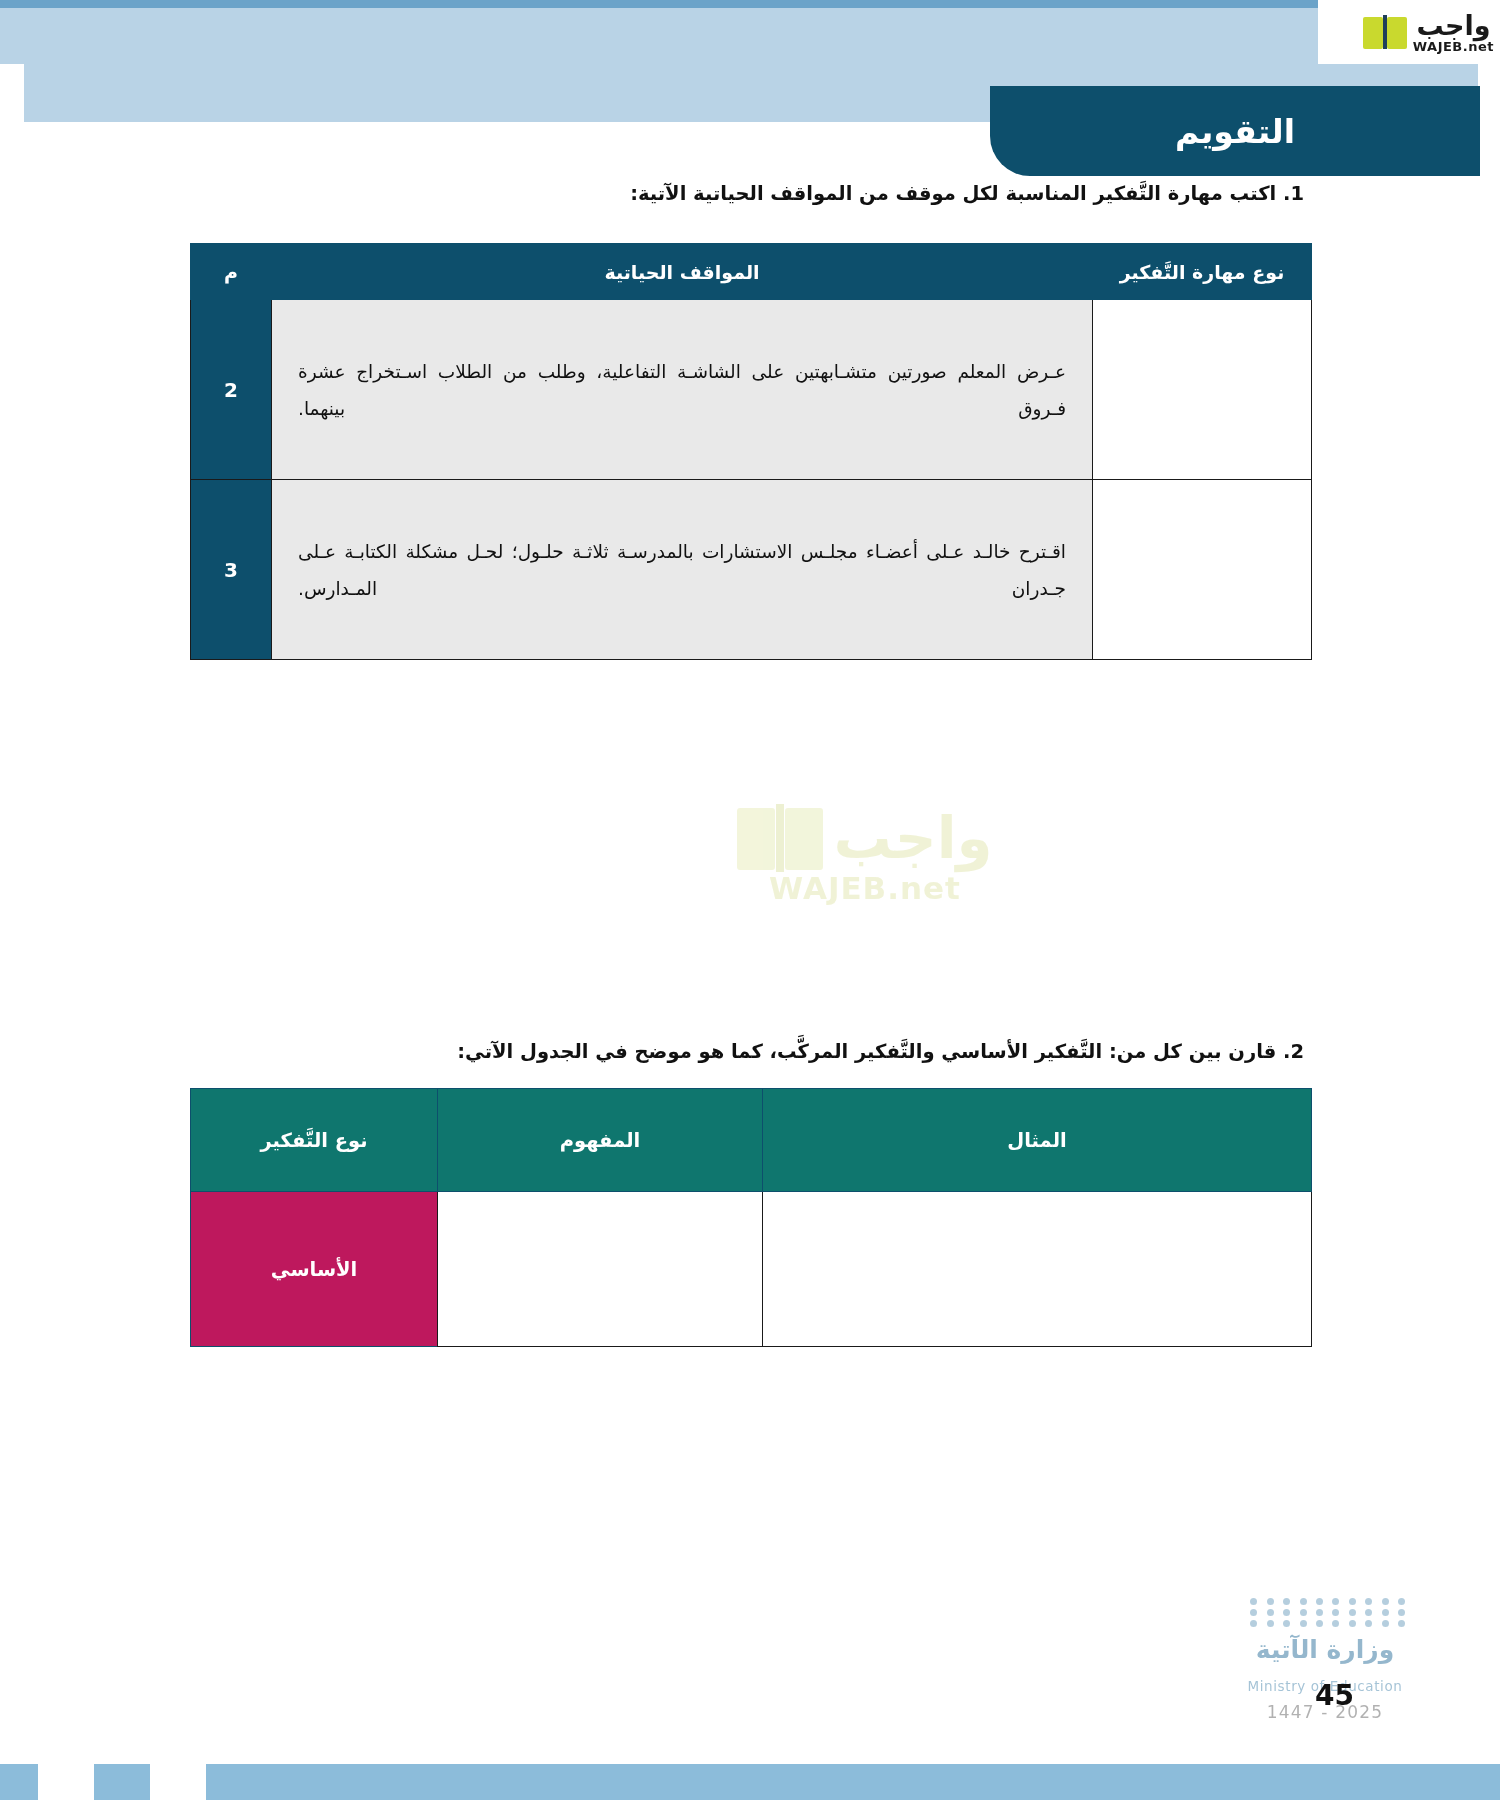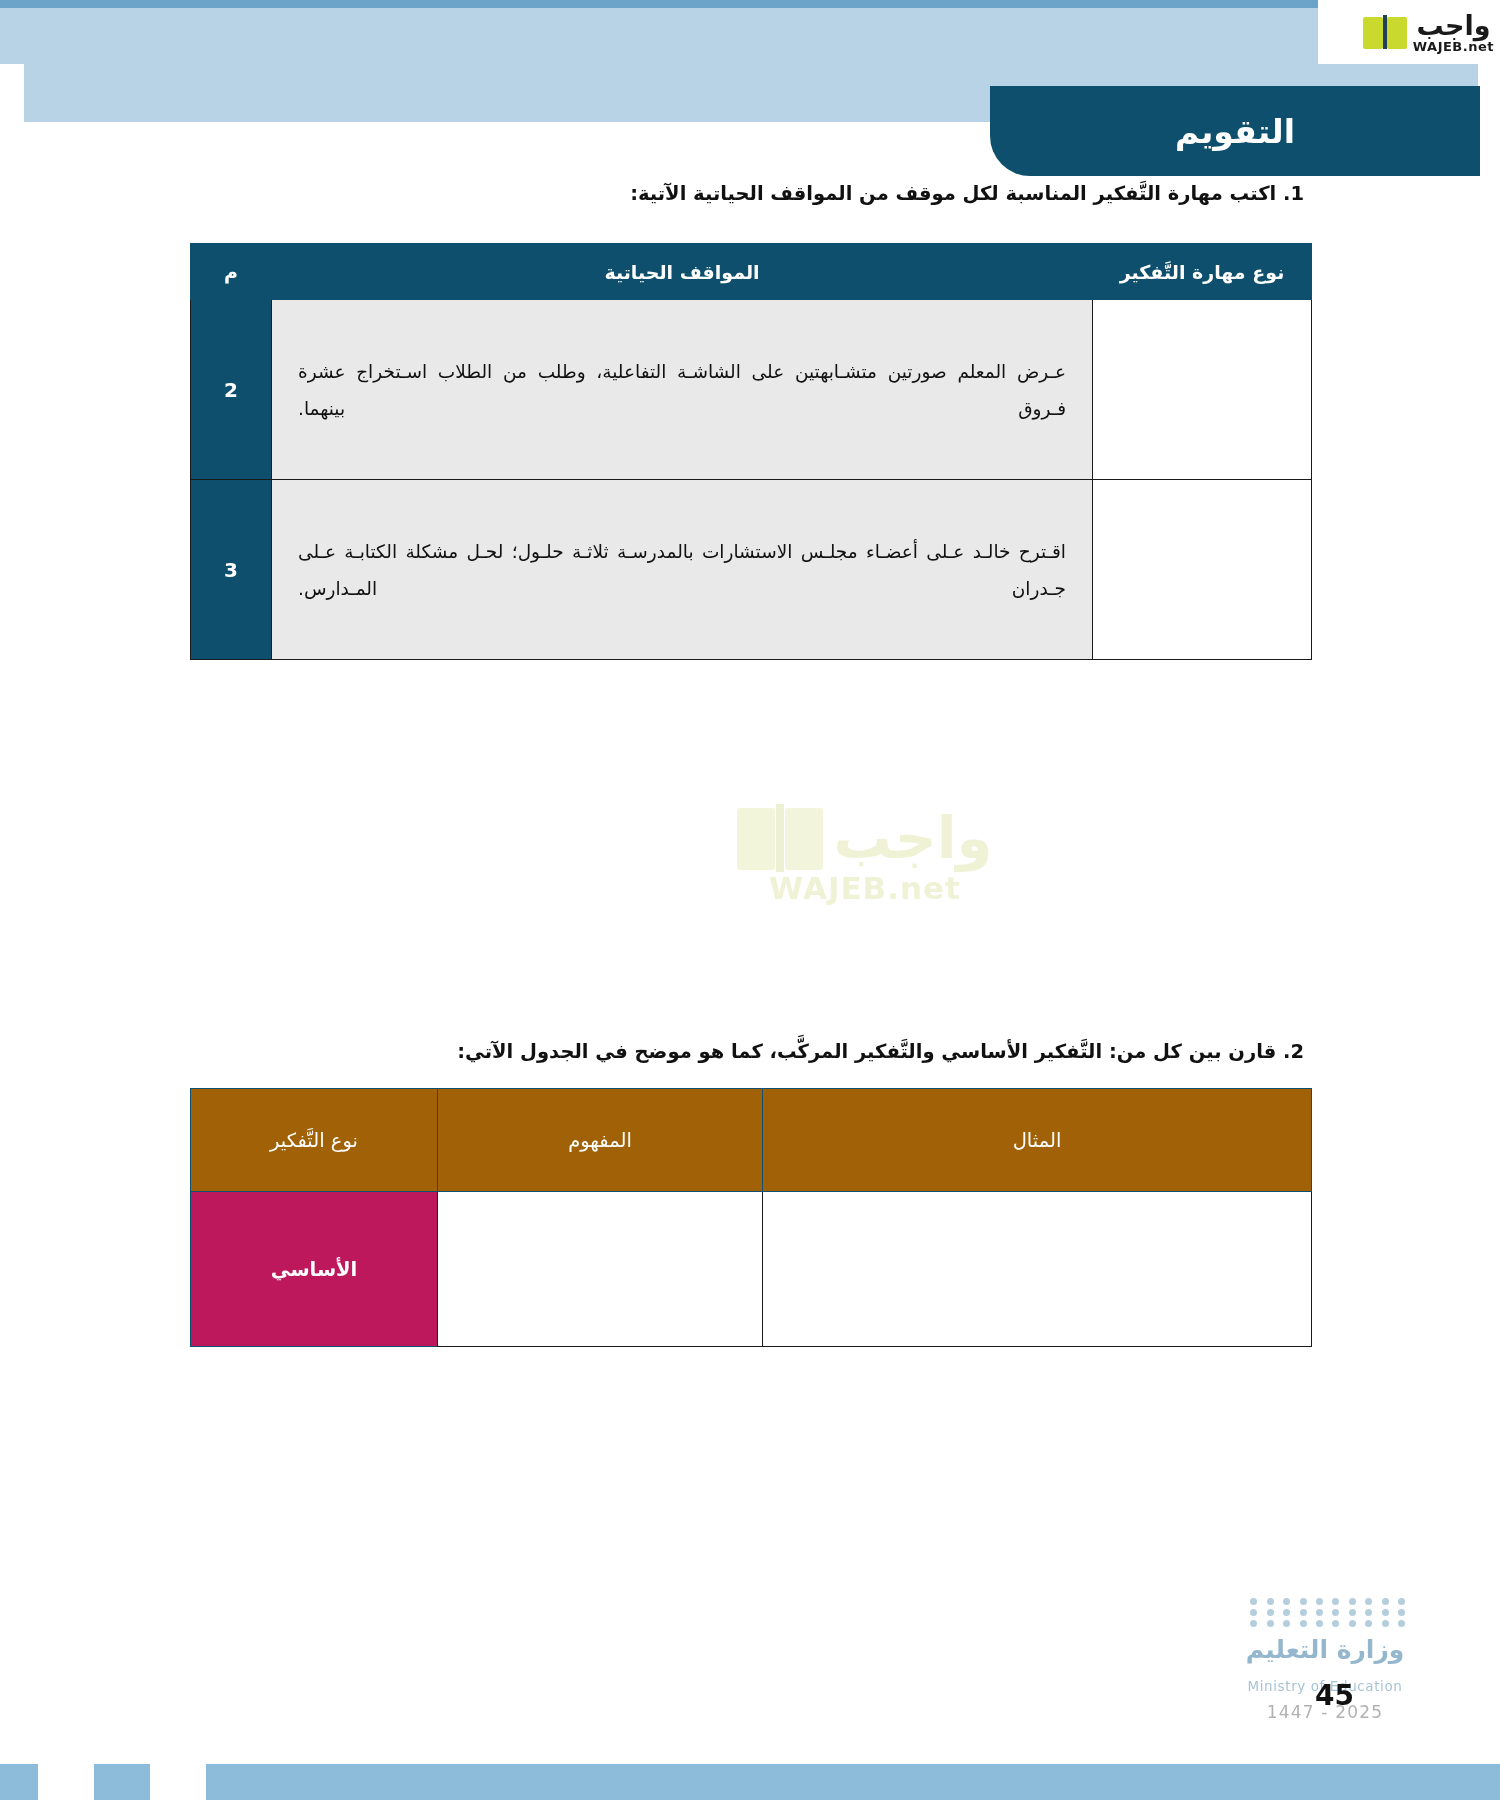--- a/index.html
+++ b/index.html
@@ -228,24 +228,24 @@
   .tbl2 {
     position: absolute;
     top: 1088px;
     right: 188px;
     width: 1122px;
     border-collapse: collapse;
     table-layout: fixed;
     direction: rtl;
   }
   .tbl2 th {
-    background: #a16207;
+    background: #0f766e;
     color: #ffffff;
     font-size: 19.5px;
-    font-weight: normal;
+    font-weight: bold;
     height: 100px;
     border: 1px solid #0d4f6c;
     text-align: center;
     vertical-align: middle;
   }
   .tbl2 th.c1 { width: 244px; }
   .tbl2 th.c2 { width: 322px; }
   .tbl2 td {
     border: 1px solid #1a1a1a;
     height: 152px;
@@ -432,21 +432,21 @@
       <i></i>
       <i></i>
       <i></i>
       <i></i>
       <i></i>
       <i></i>
       <i></i>
       <i></i>
       <i></i>
   </div>
-  <div class="ministry-ar">وزارة التعليم</div>
+  <div class="ministry-ar">وزارة الآتية</div>
   <div class="ministry-en">Ministry of Education</div>
   <div class="ministry-year">2025 - 1447</div>
 </div>
 
 <div class="page-num">45</div>
 
 <div class="bottom-band-inner"></div>
 <div class="bottom-notch a"></div>
 <div class="bottom-notch b"></div>
 

